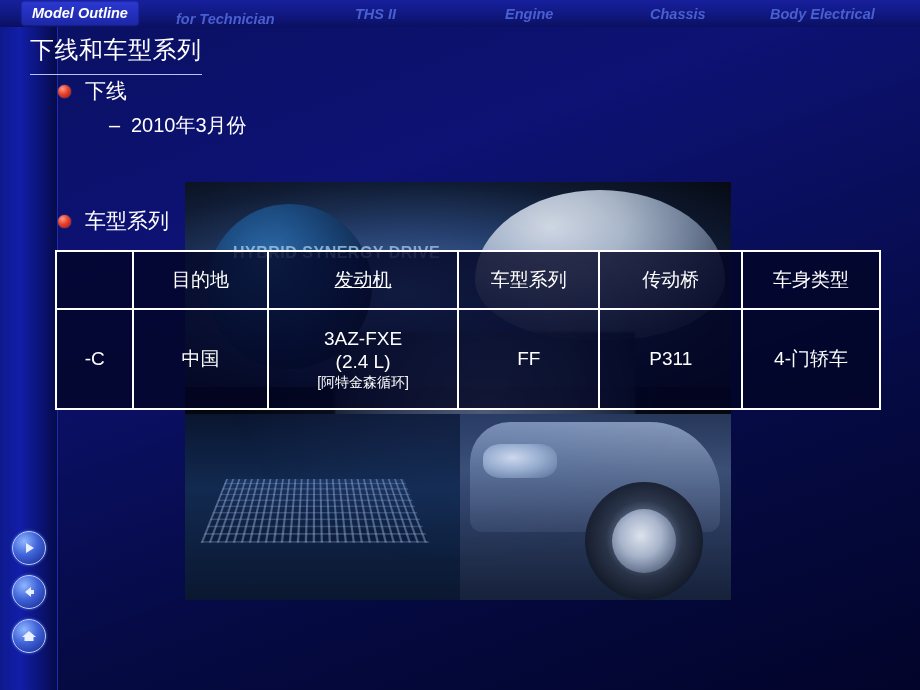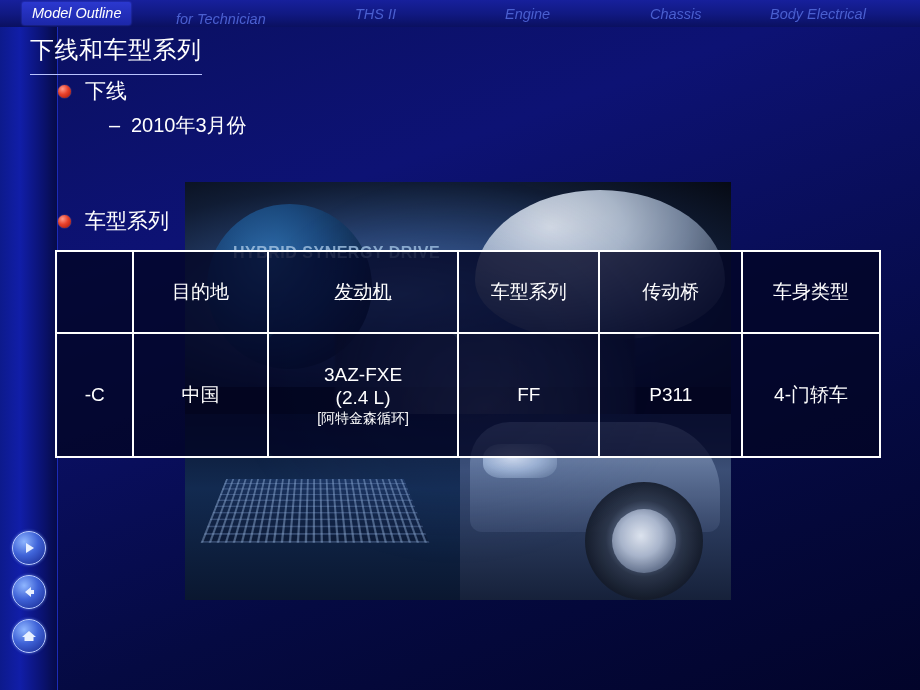--- a/index.html
+++ b/index.html
@@ -32,21 +32,21 @@
   .topbar {
     position: absolute;
     left: 0; top: 0;
     width: 920px; height: 27px;
     background: linear-gradient(180deg, #17209c 0%, #101880 55%, #0a1060 100%);
     display: flex;
     align-items: center;
   }
   .topbar .nav-item {
     font-style: italic;
-    font-weight: normal;
+    font-weight: bold;
     font-size: 14.5px;
     color: #4a5fd0;
     white-space: nowrap;
     text-align: center;
   }
   .topbar .nav-item.active {
     color: #ffffff;
     background: linear-gradient(180deg, #2b38cf 0%, #1c27a8 100%);
     padding: 3px 10px 4px 10px;
     border-radius: 2px;
@@ -223,34 +223,33 @@
     width: 826px;
     border-collapse: collapse;
     background: rgba(2,5,30,0.55);
   }
   .spec-table th, .spec-table td {
     border: 2px solid #ffffff;
     color: #ffffff;
     text-align: center;
     font-size: 19px;
     font-weight: normal;
-    padding: 18px 4px;
+    padding: 6px 4px;
     background: rgba(3,6,40,0.55);
   }
   .spec-table thead th {
     height: 44px;
   }
   .spec-table tbody td {
     height: 86px;
     line-height: 1.25;
   }
   .cell-multi {
     font-size: 19px;
     line-height: 1.3;
-    border-radius: 10px;
   }
   .cell-multi .small {
     font-size: 14px;
   }
 
   
   .navbtn {
     position: absolute;
     left: 12px;
     width: 32px; height: 32px;

